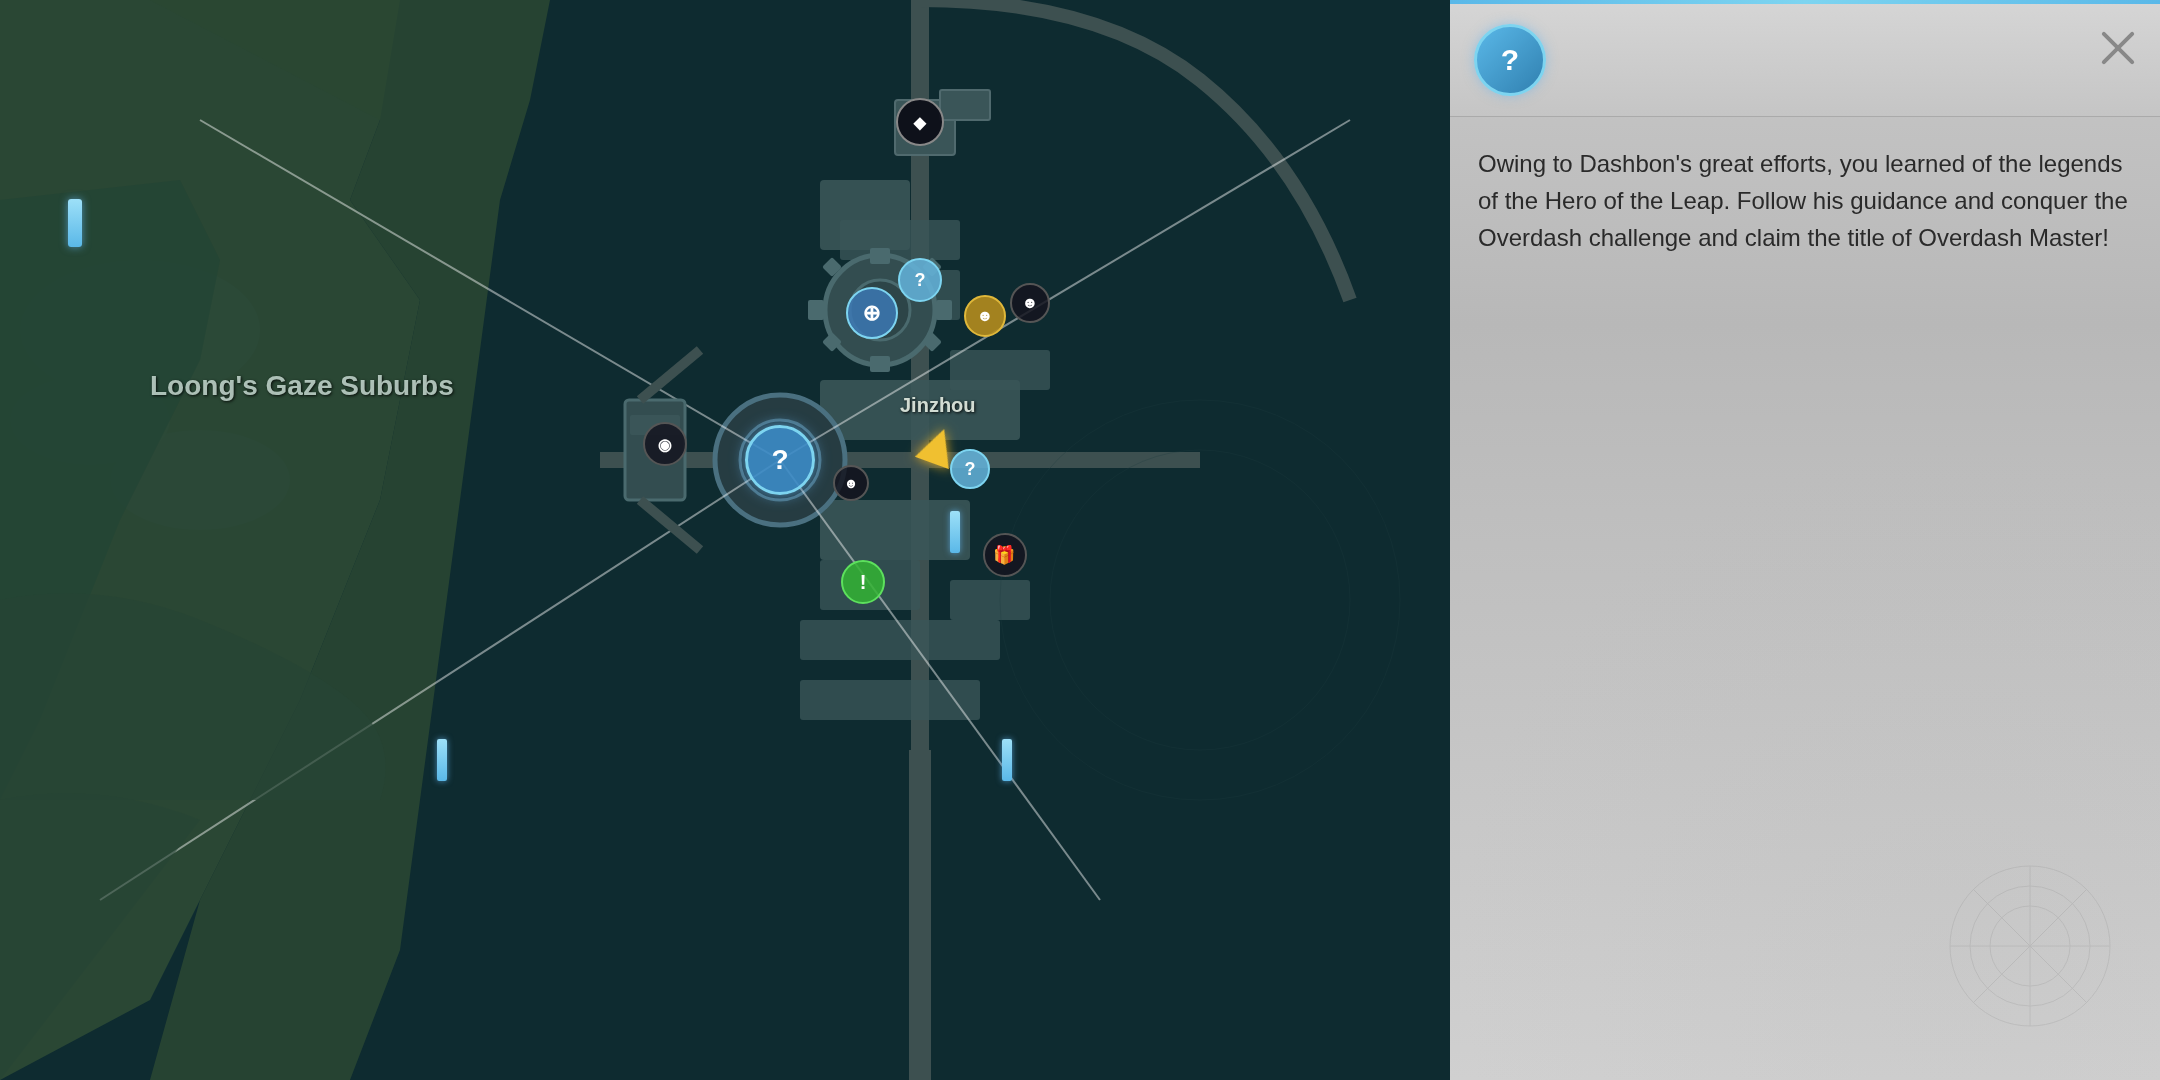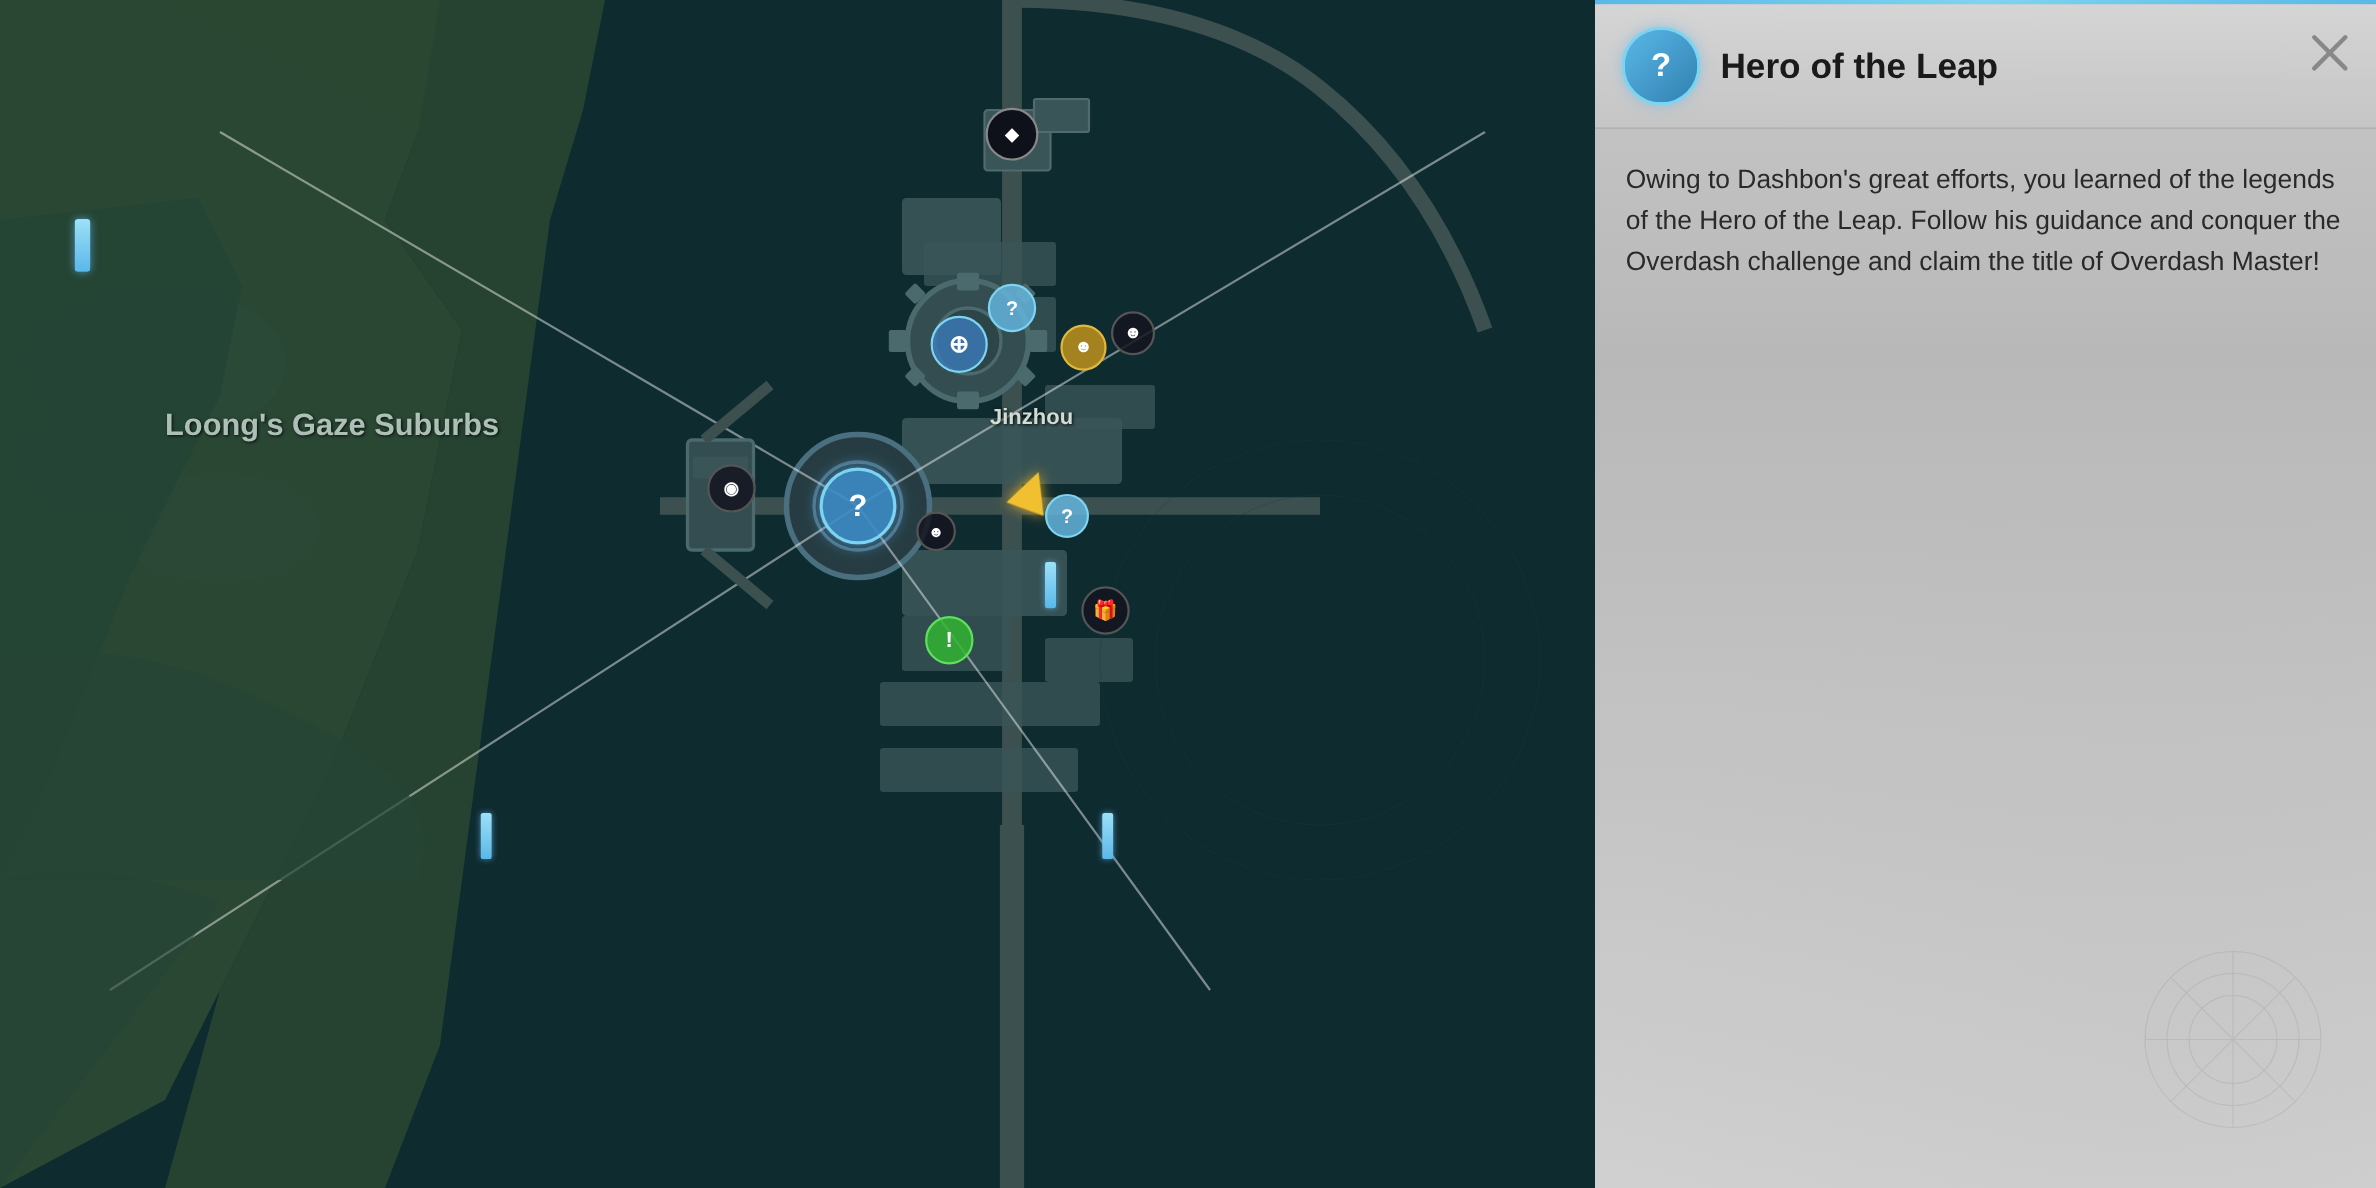--- a/index.html
+++ b/index.html
@@ -275,21 +275,21 @@
     <path d="M0,600 Q100,580 200,620 Q300,660 350,700 Q400,740 380,800 L0,800 Z" fill="#264535" opacity="0.7"></path>
     <path d="M0,800 Q100,780 200,820 L0,1080 Z" fill="#264535" opacity="0.6"></path>
 
     <circle cx="1200" cy="600" r="200" stroke="#1e3a3e" stroke-width="1" fill="none" opacity="0.3"></circle>
     <circle cx="1200" cy="600" r="150" stroke="#1e3a3e" stroke-width="1" fill="none" opacity="0.3"></circle>
   </svg>
 
   <div class="area-label" style="left: 150px; top: 370px;">Loong's Gaze
 Suburbs</div>
 
-  <div class="city-label" style="left: 900px; top: 368px;">Jinzhou</div>
+  <div class="city-label" style="left: 900px; top: 394px;">Jinzhou</div>
 
   <div class="player-arrow" style="left: 920px; top: 428px;"></div>
 
   <div class="map-icon" style="left: 745px; top: 425px; width: 70px; height: 70px;">
     <div class="icon-circle active" style="width:70px;height:70px;font-size:28px;border-width:3px;">?</div>
   </div>
 
   <div class="map-icon" style="left: 898px; top: 258px; width: 44px; height: 44px;">
     <div class="icon-circle blue" style="width:44px;height:44px;font-size:18px;">?</div>
   </div>
@@ -342,21 +342,20 @@
   <div class="map-icon" style="left: 997px; top: 738px; width: 20px; height: 44px;">
     <div style="width:10px;height:42px;background:linear-gradient(180deg,#9de0f8,#5ab8e8);border-radius:2px;box-shadow:0 0 6px rgba(100,180,240,0.7);"></div>
   </div>
 </div>
 
 <div id="panel-section">
   <div id="panel-header">
     <div class="quest-icon-circle">
       <span>?</span>
     </div>
-    <div id="panel-title">Hero of the Leap</div>
     <div class="close-icon-btn">
       <div class="deco-x"></div>
     </div>
   </div>
 
   <div id="panel-body">
     <div id="panel-description">Owing to Dashbon's great efforts, you learned of the legends of the Hero of the Leap. Follow his guidance and conquer the Overdash challenge and claim the title of Overdash Master!</div>
   </div>
 
   <div style="position:absolute;bottom:0;right:0;width:100%;height:60%;

